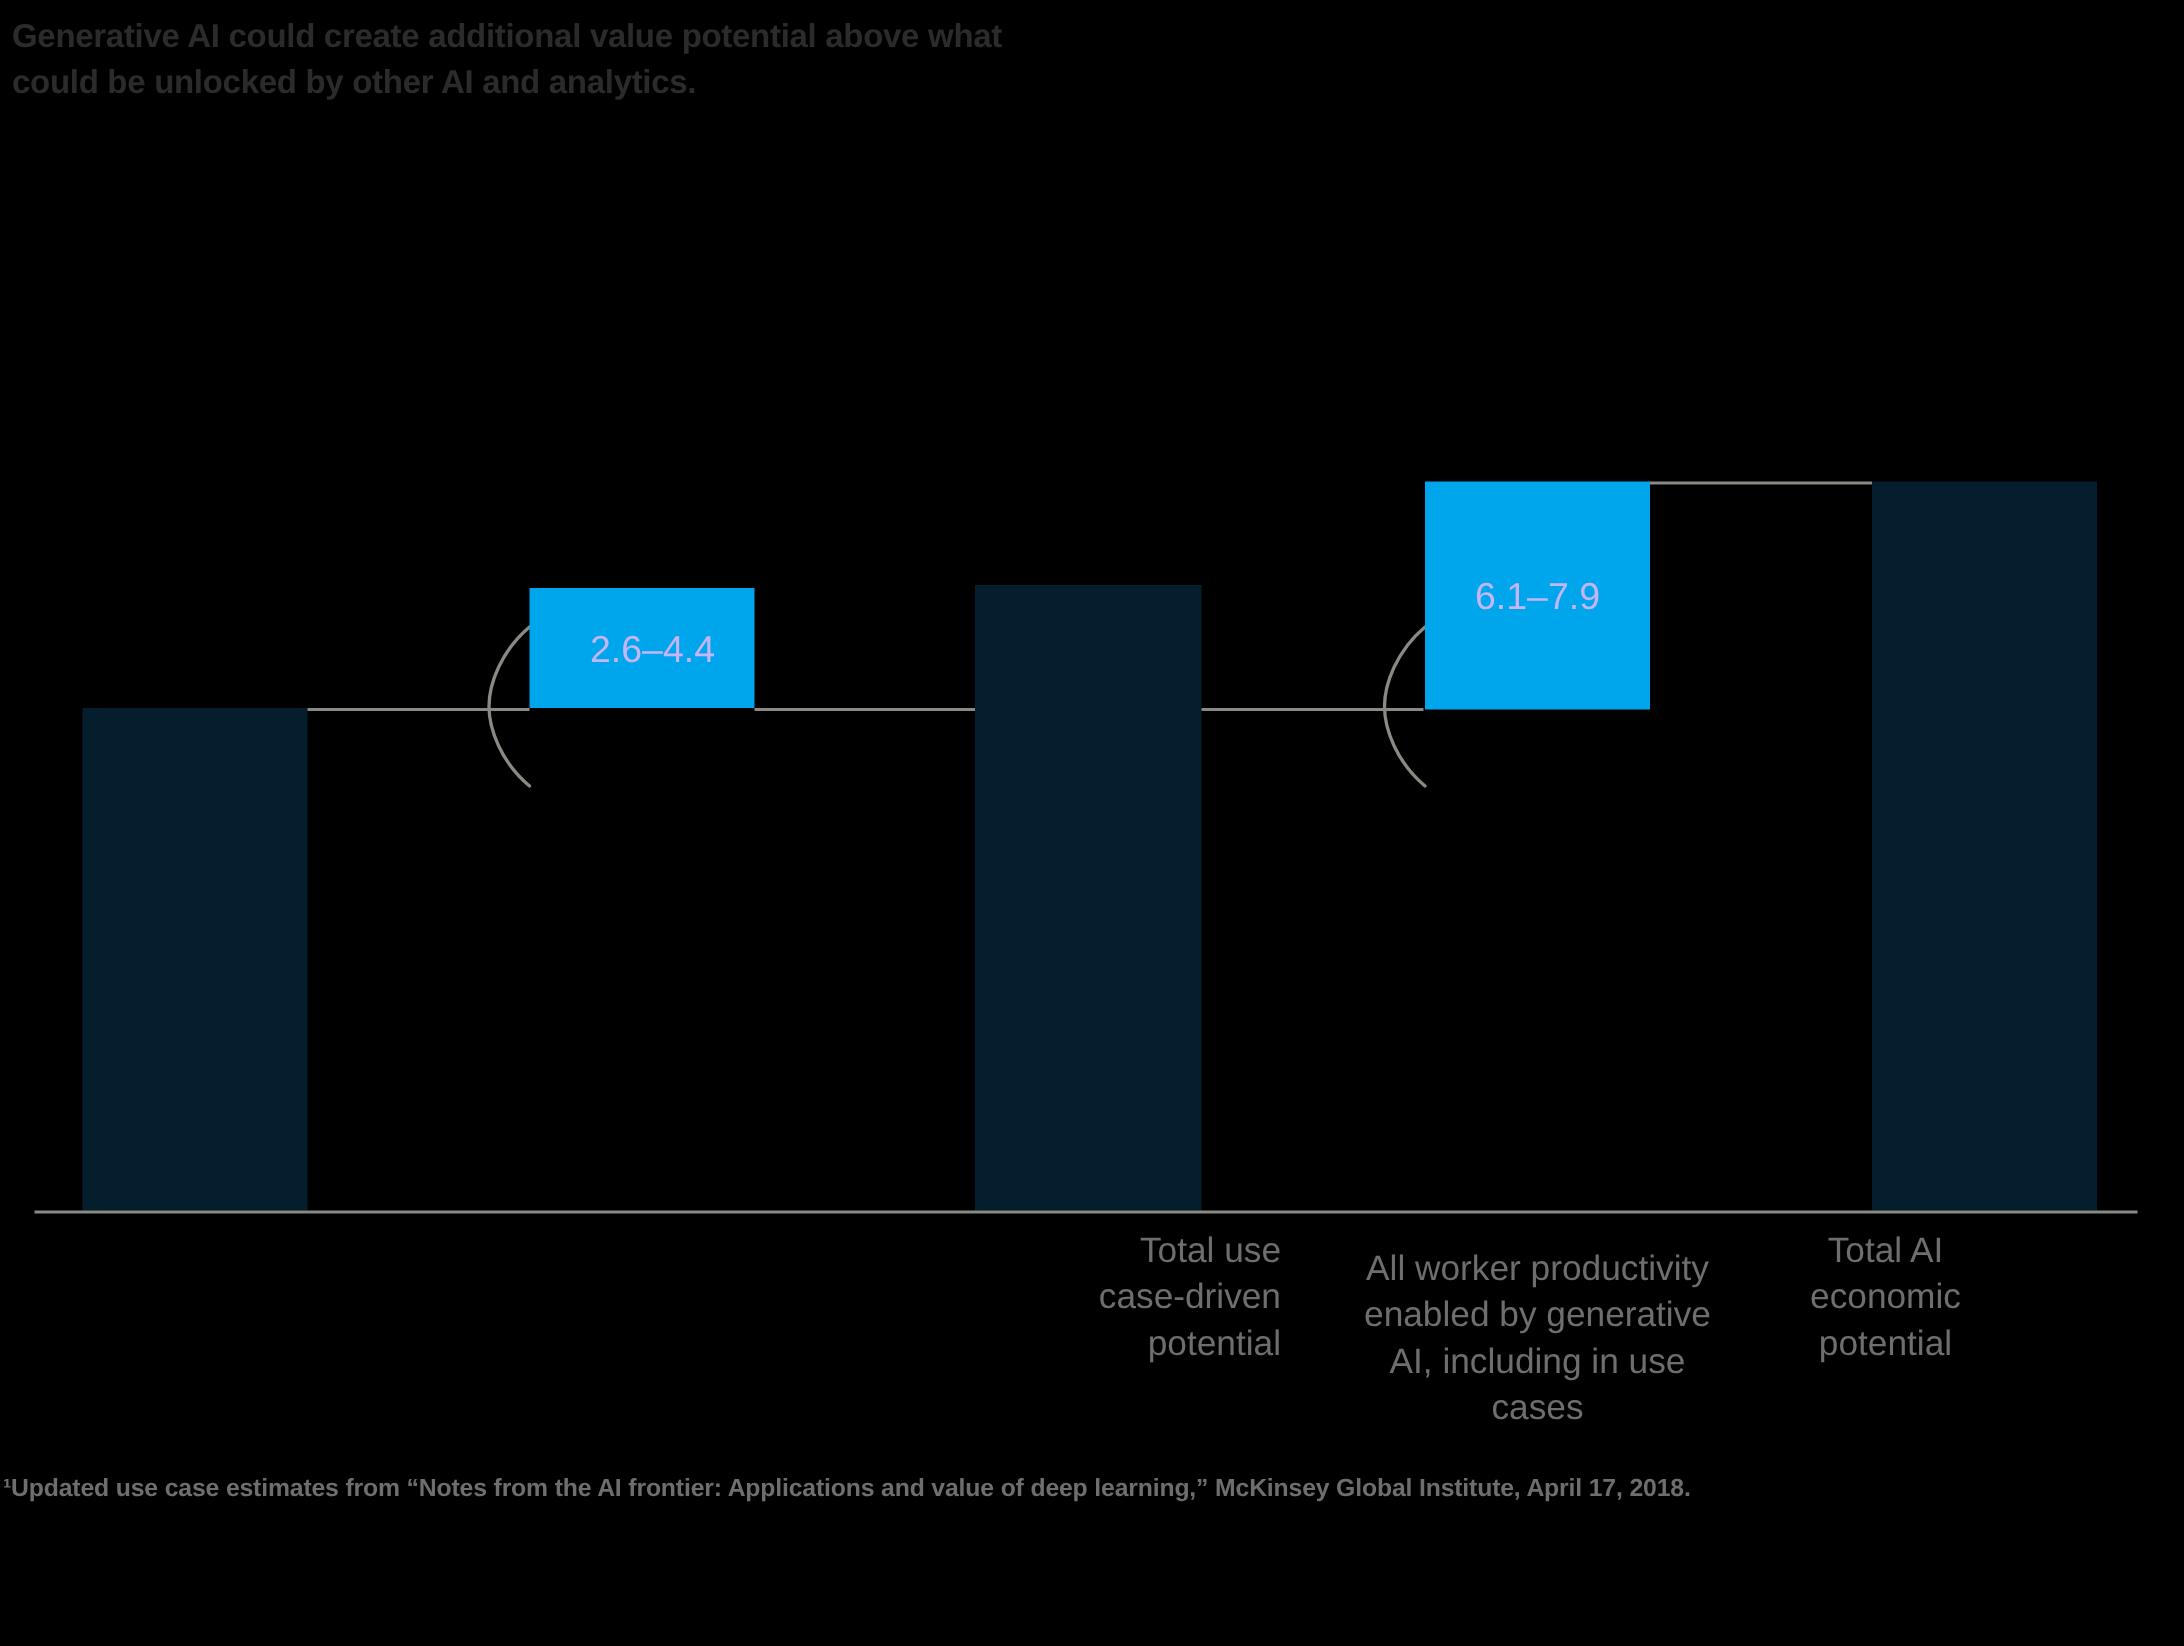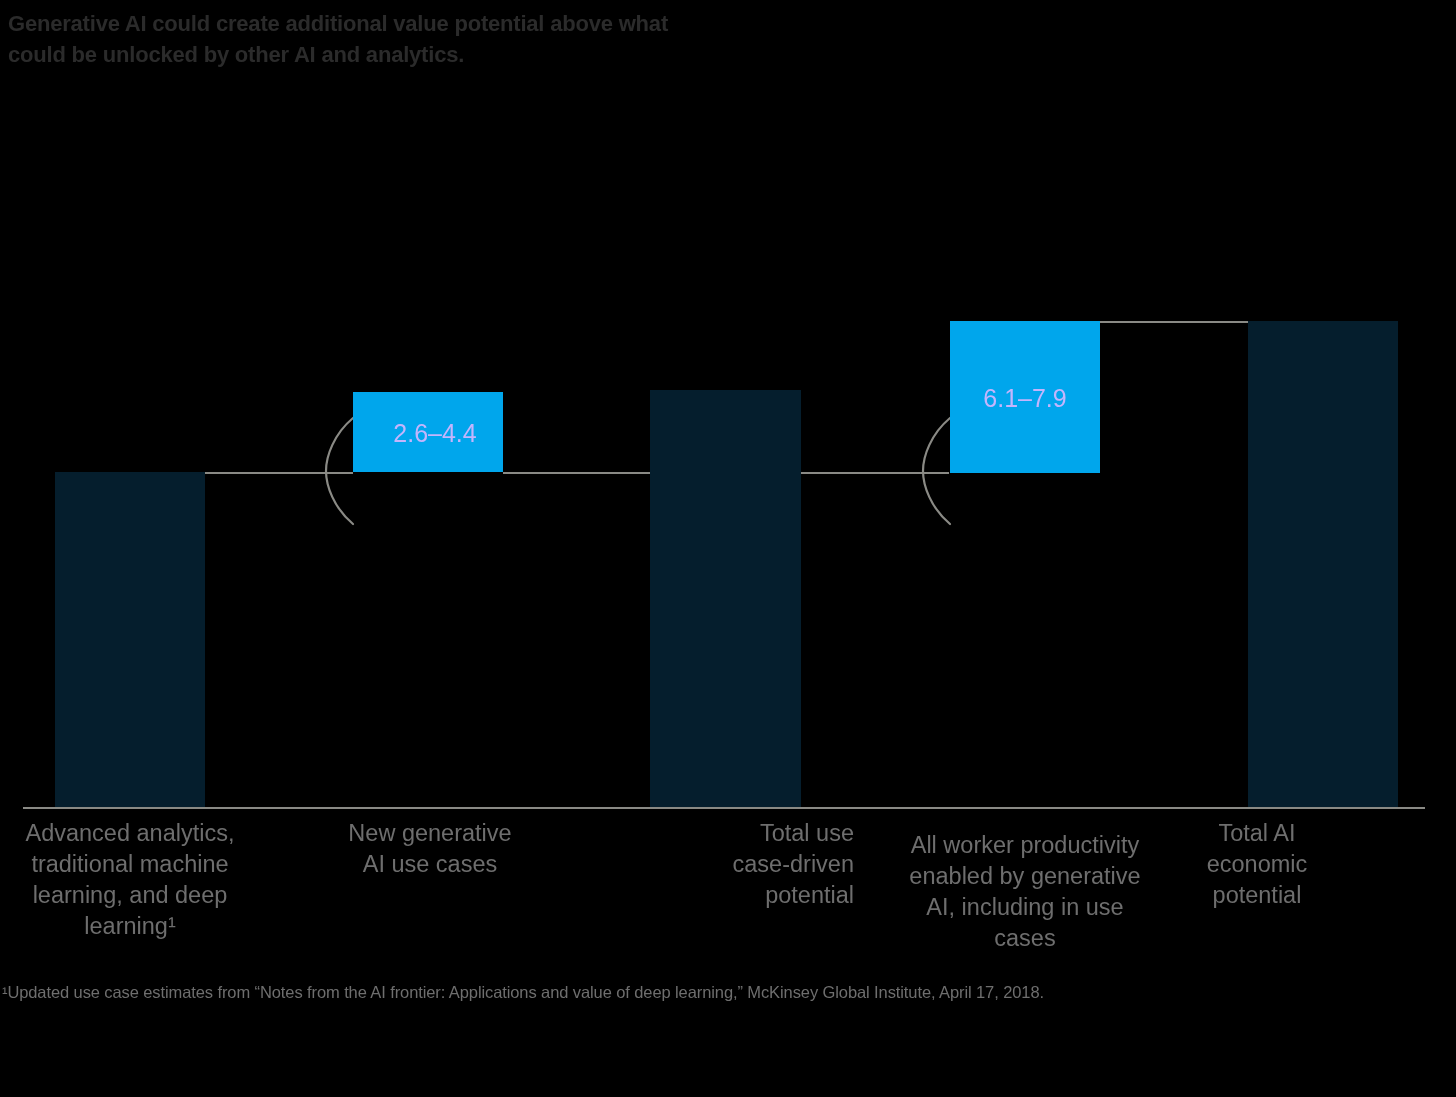--- a/index.html
+++ b/index.html
@@ -88,20 +88,21 @@
   #footnote {
     position: absolute;
     left: 2px;
     top: 982px;
     width: 1440px;
     color: #6e6e6e;
     font-size: 16.5px;
     line-height: 1.3;
     letter-spacing: -0.1px;
     white-space: nowrap;
+    font-weight: bold;
   }
 </style>
 </head>
 <body>
 
 <div id="chart-title">Generative AI could create additional value potential above what
 could be unlocked by other AI and analytics.</div>
 
 <div id="plot-area">
 
@@ -128,27 +129,21 @@
 
   <div class="bar-blue" style="left:950px; top:321px; width:150px; height:152px;"></div>
   <div class="bar-value" style="left:950px; top:384px; width:150px;">6.1–7.9</div>
 
   <div class="connector" style="left:1100px; top:321px; width:148px;"></div>
 
   <div class="bar-navy" style="left:1248px; top:321px; width:150px; height:486px;"></div>
 
   <div id="axis-line"></div>
 
-  <div class="cat-label" style="left:0px; width:260px;">Advanced analytics,
-traditional machine
-learning, and deep
-learning¹</div>
 
-  <div class="cat-label" style="left:300px; width:260px;">New generative
-AI use cases</div>
 
   <div class="cat-label" style="left:598px; width:256px;text-align:right;">Total use
 case-driven
 potential</div>
 
   <div class="cat-label" style="left:889px; width:272px;margin-top:12px;">All worker productivity
 enabled by generative
 AI, including in use
 cases</div>
 

